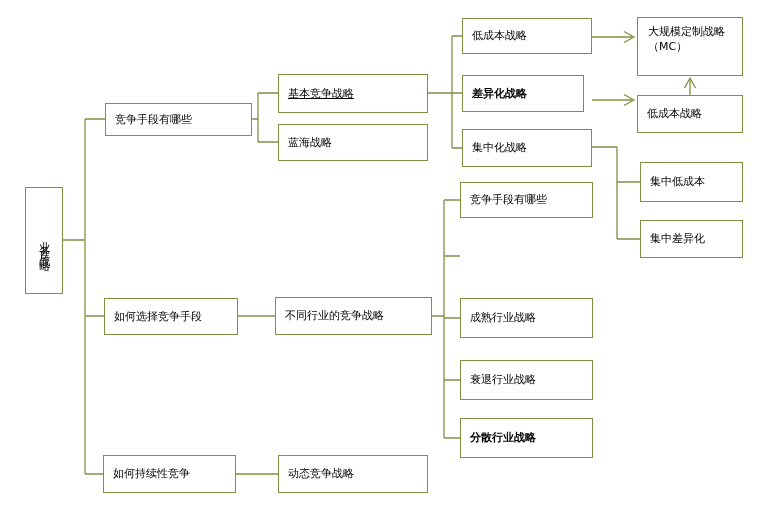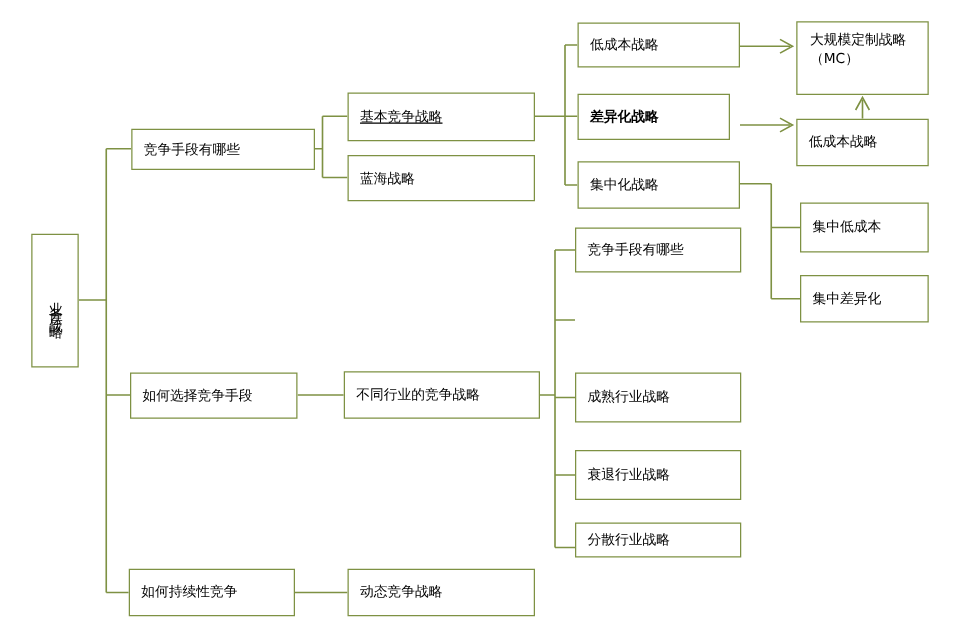--- a/index.html
+++ b/index.html
@@ -138,21 +138,21 @@
 
   <div class="node" style="left:460px;top:182px;width:133px;height:36px;">
     <span class="lbl">竞争手段有哪些</span>
   </div>
   <div class="node" style="left:460px;top:298px;width:133px;height:40px;">
     <span class="lbl">成熟行业战略</span>
   </div>
   <div class="node" style="left:460px;top:360px;width:133px;height:40px;">
     <span class="lbl">衰退行业战略</span>
   </div>
-  <div class="node" style="left:460px;top:418px;width:133px;height:28px;">
+  <div class="node" style="left:460px;top:418px;width:133px;height:40px;font-weight:bold;">
     <span class="lbl">分散行业战略</span>
   </div>
 
   <div class="node" style="left:278px;top:455px;width:150px;height:38px;">
     <span class="lbl">动态竞争战略</span>
   </div>
 
 </div>
 
 </body></html>

